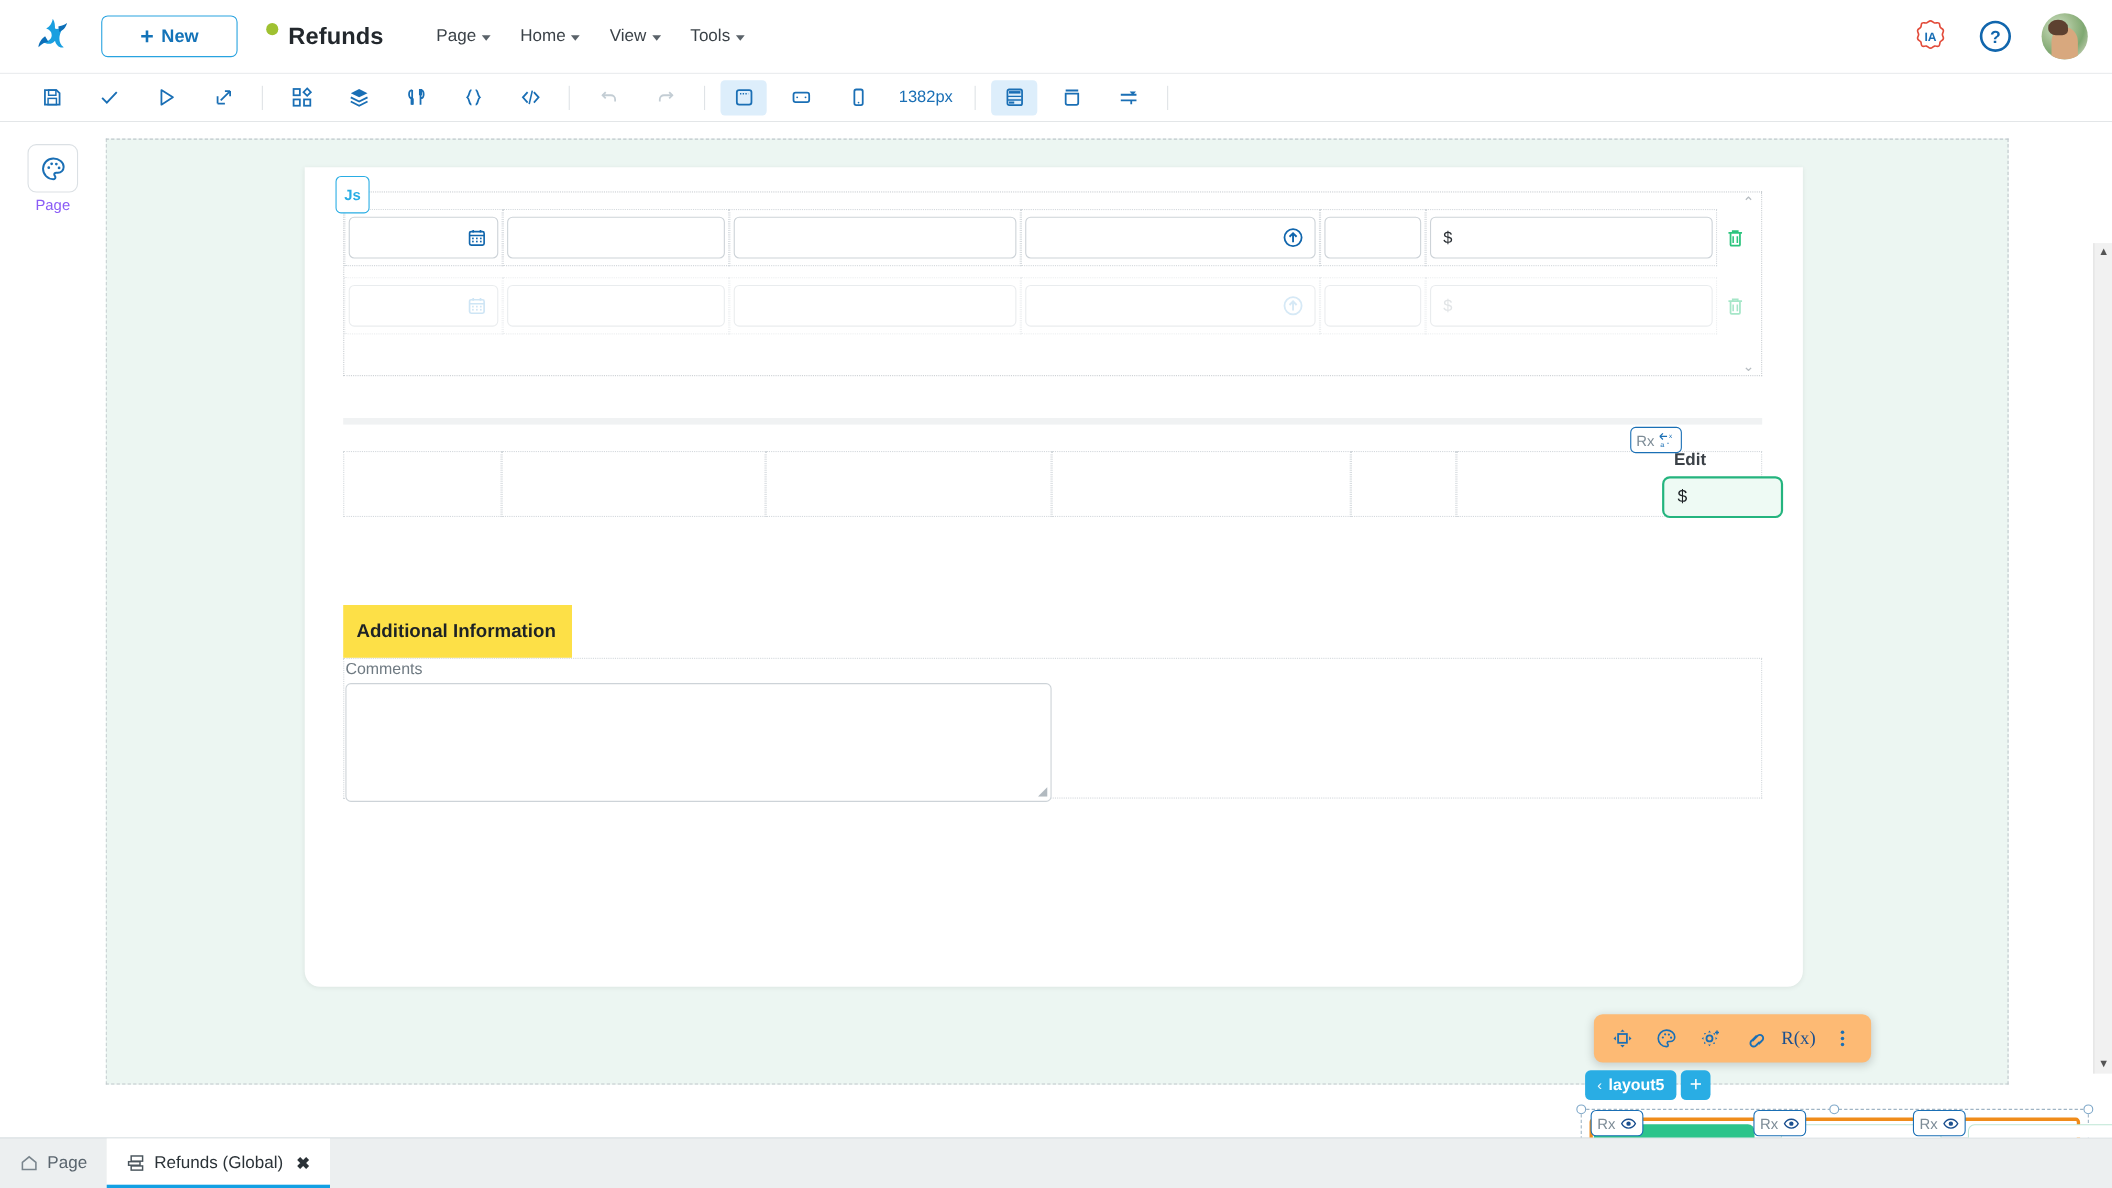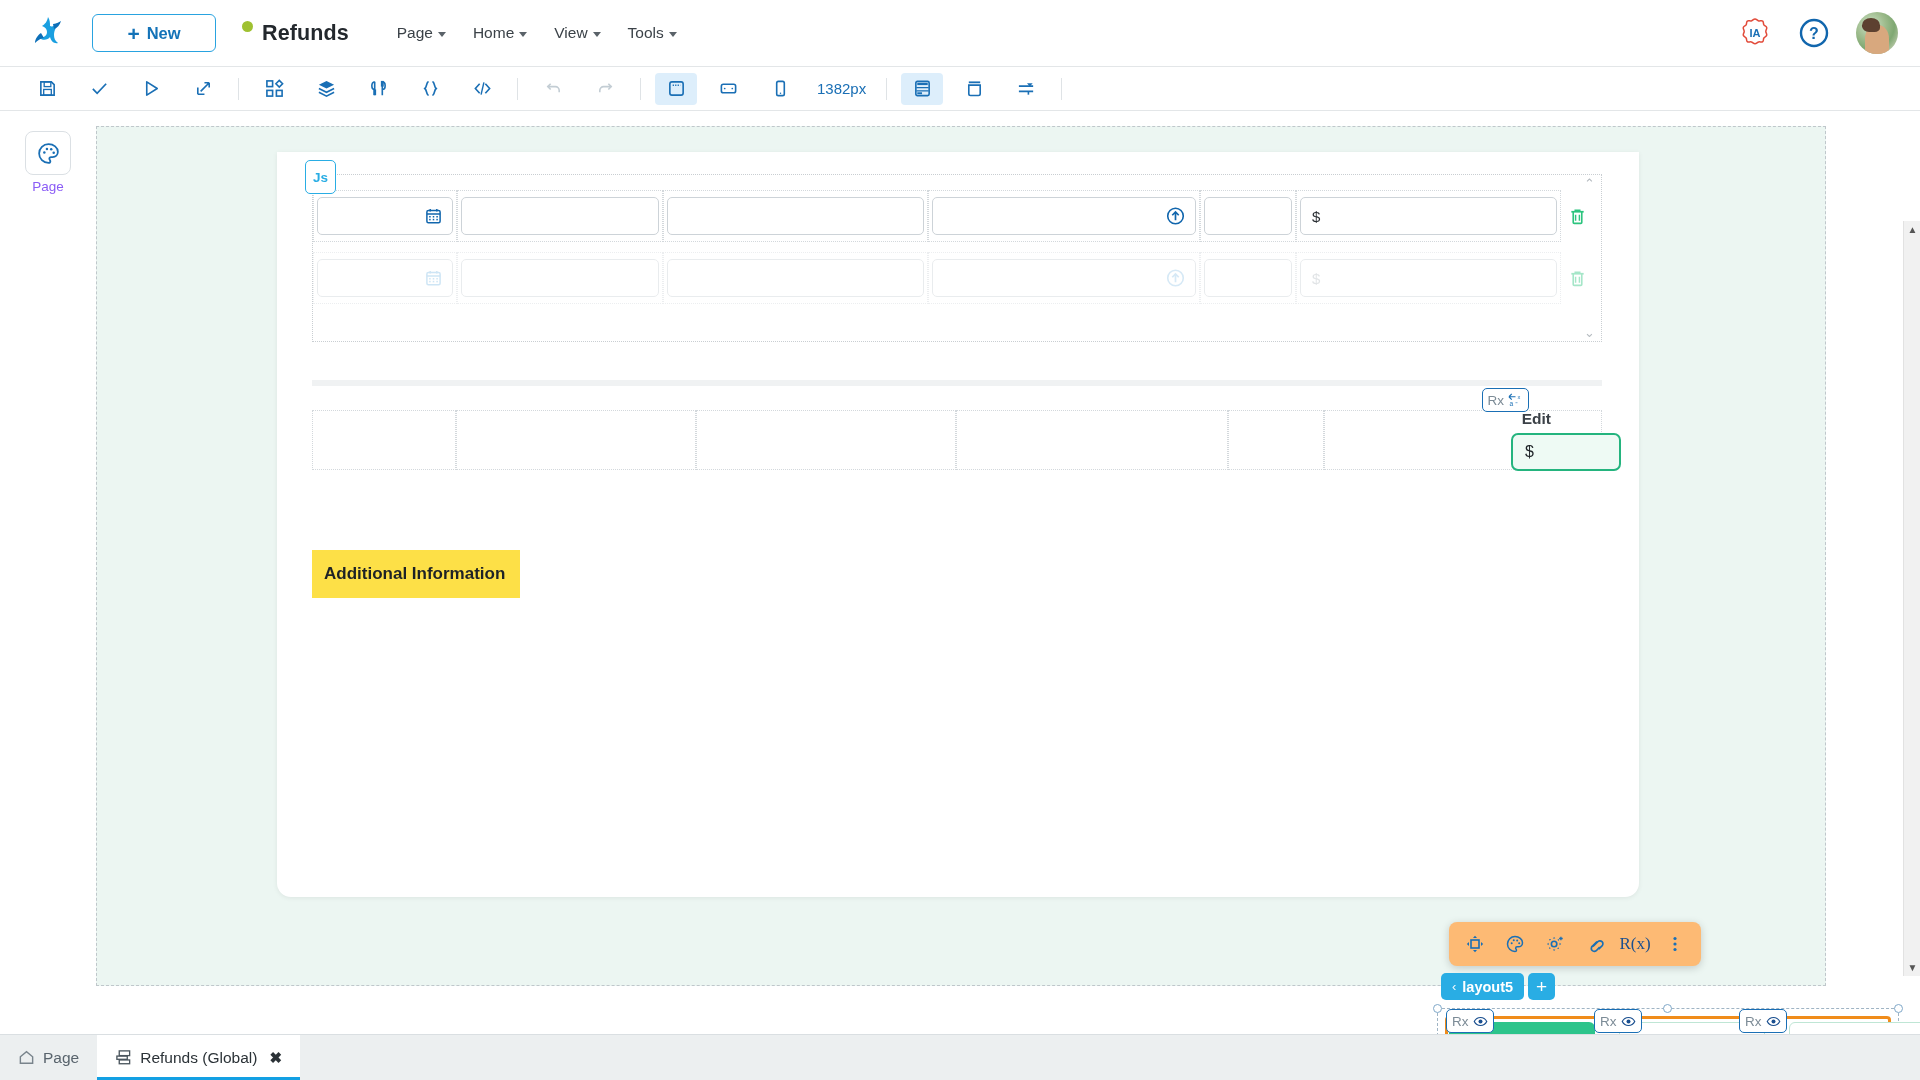--- a/index.html
+++ b/index.html
@@ -538,20 +538,27 @@
               <svg width="15" height="15" viewBox="0 0 16 16">
                   <path d="M1 4h7M1 4l3 3M1 4l3-3" stroke="#1a6fb5" stroke-width="1.2" fill="none"></path>
                   <text x="10" y="6" font-size="6" font-family="Liberation Sans, sans-serif" fill="#1a6fb5">x</text>
                   <text x="1.5" y="14" font-size="7" font-family="Liberation Sans, sans-serif" fill="#1a6fb5">a</text>
                   <text x="8" y="14" font-size="6" font-family="Liberation Sans, sans-serif" fill="#1a6fb5">"</text>
                 </svg>
             </span>
           </div>
 
           <div class="sect-head">Additional Information</div>
+          <div class="comments-block">
+            <div class="comments-label">Comments</div>
+            <div class="comments-area">
+              <span style="position:absolute;left:10px;top:8px;font-size:15px;color:#2a2f34;"></span>
+              <span class="resize-grip">◢</span>
+            </div>
+          </div>
 
         </div>
 
         <div class="sel-dots-zone"></div>
 
         <div class="float-toolbar">
           <div class="ft-btn">
             <svg width="20" height="20" viewBox="0 0 20 20">
                 <rect x="6" y="6" width="8" height="8" fill="none" stroke="#1a6fb5" stroke-width="1.6"></rect>
                 <path d="M10 1.8l2 2.2h-4zM10 18.2l2-2.2h-4zM1.8 10l2.2-2v4zM18.2 10l-2.2-2v4z" fill="#1a6fb5"></path>

